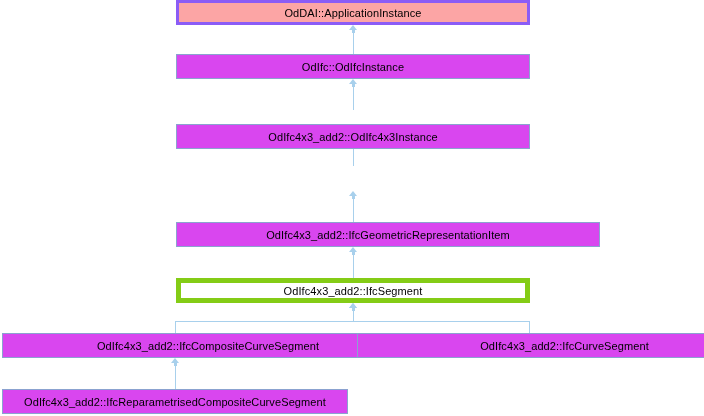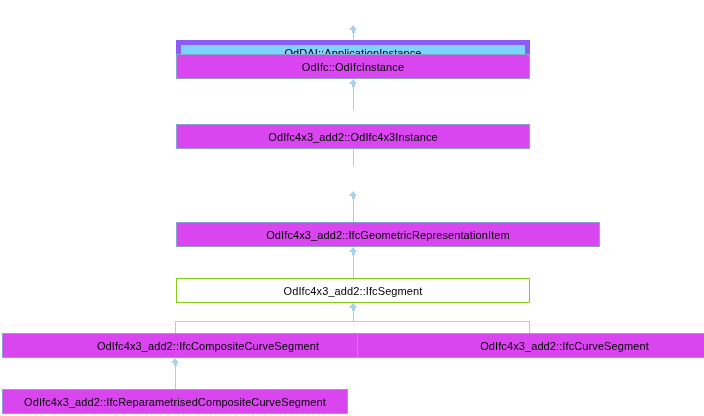--- a/index.html
+++ b/index.html
@@ -27,27 +27,26 @@
     align-items: center;
     justify-content: center;
     font-size: 11px;
     line-height: 12px;
     color: #000000;
     letter-spacing: 0.1px;
     white-space: nowrap;
     overflow: hidden;
   }
   .node.root {
-    background: #7dd3fc;
-    border: 5px solid #8b5cf6;
-    margin-top: 40px;
+    background: #fca5a5;
+    border: 3px solid #8b5cf6;
   }
   .node.current {
     background: #ffffff;
-    border: 1px solid #84cc16;
+    border: 5px solid #84cc16;
   }
   .node.base {
     background: #d946ef;
     border: 1px solid #8ba2d0;
   }
   .edge {
     position: absolute;
     background: #a8d0ec;
   }
   .edge.v { width: 1px; }

